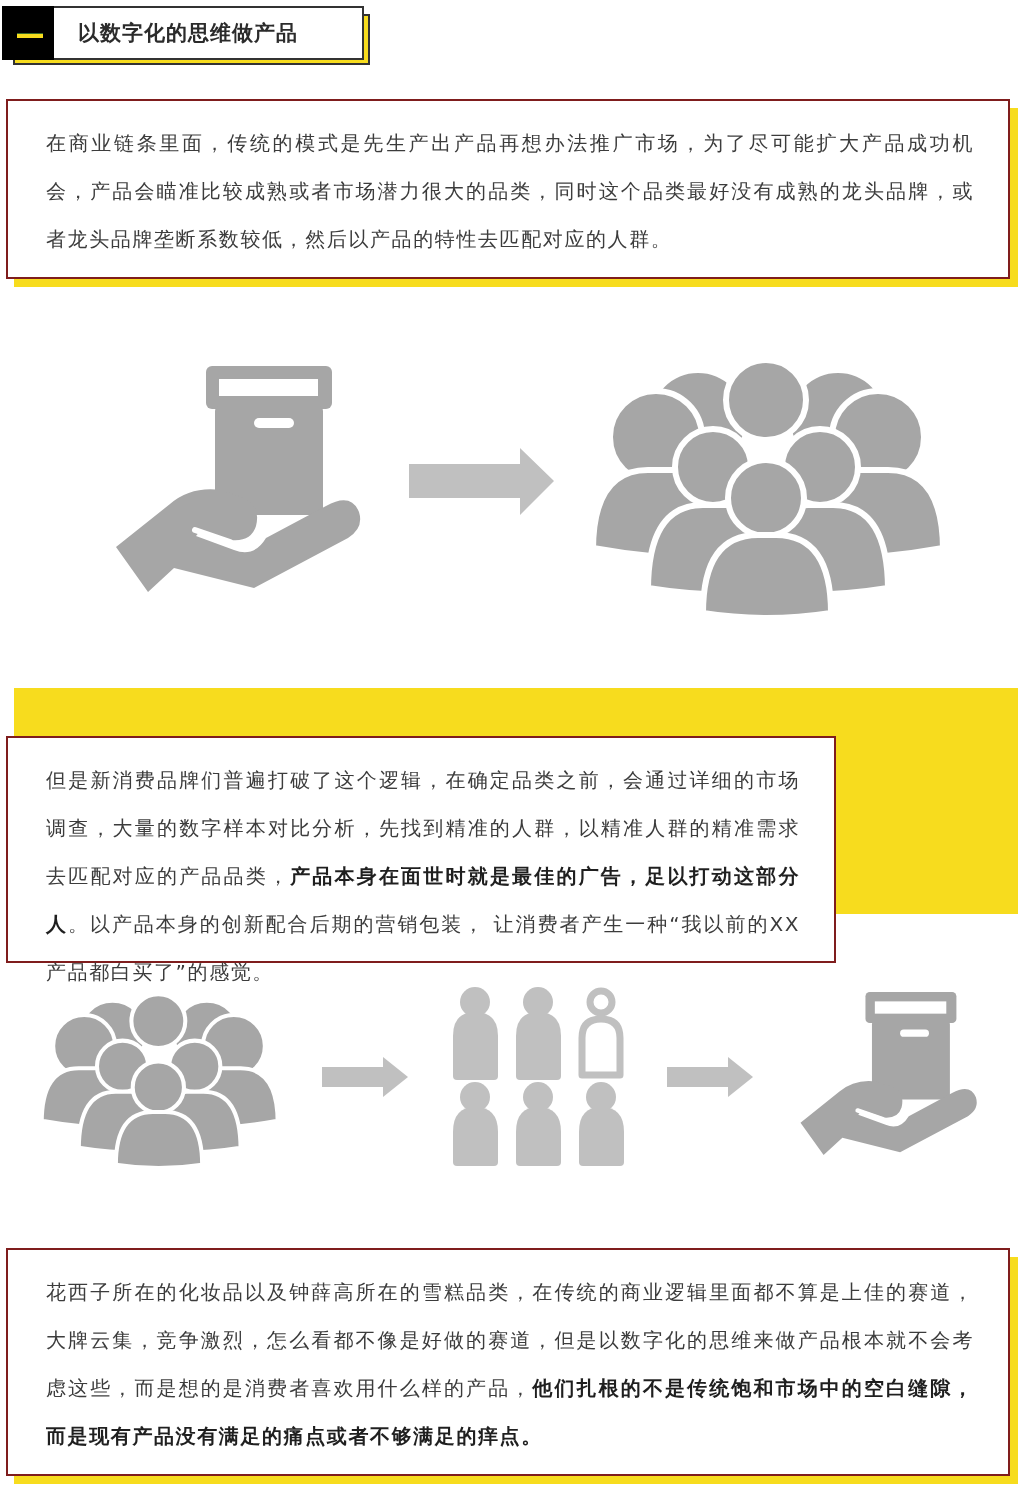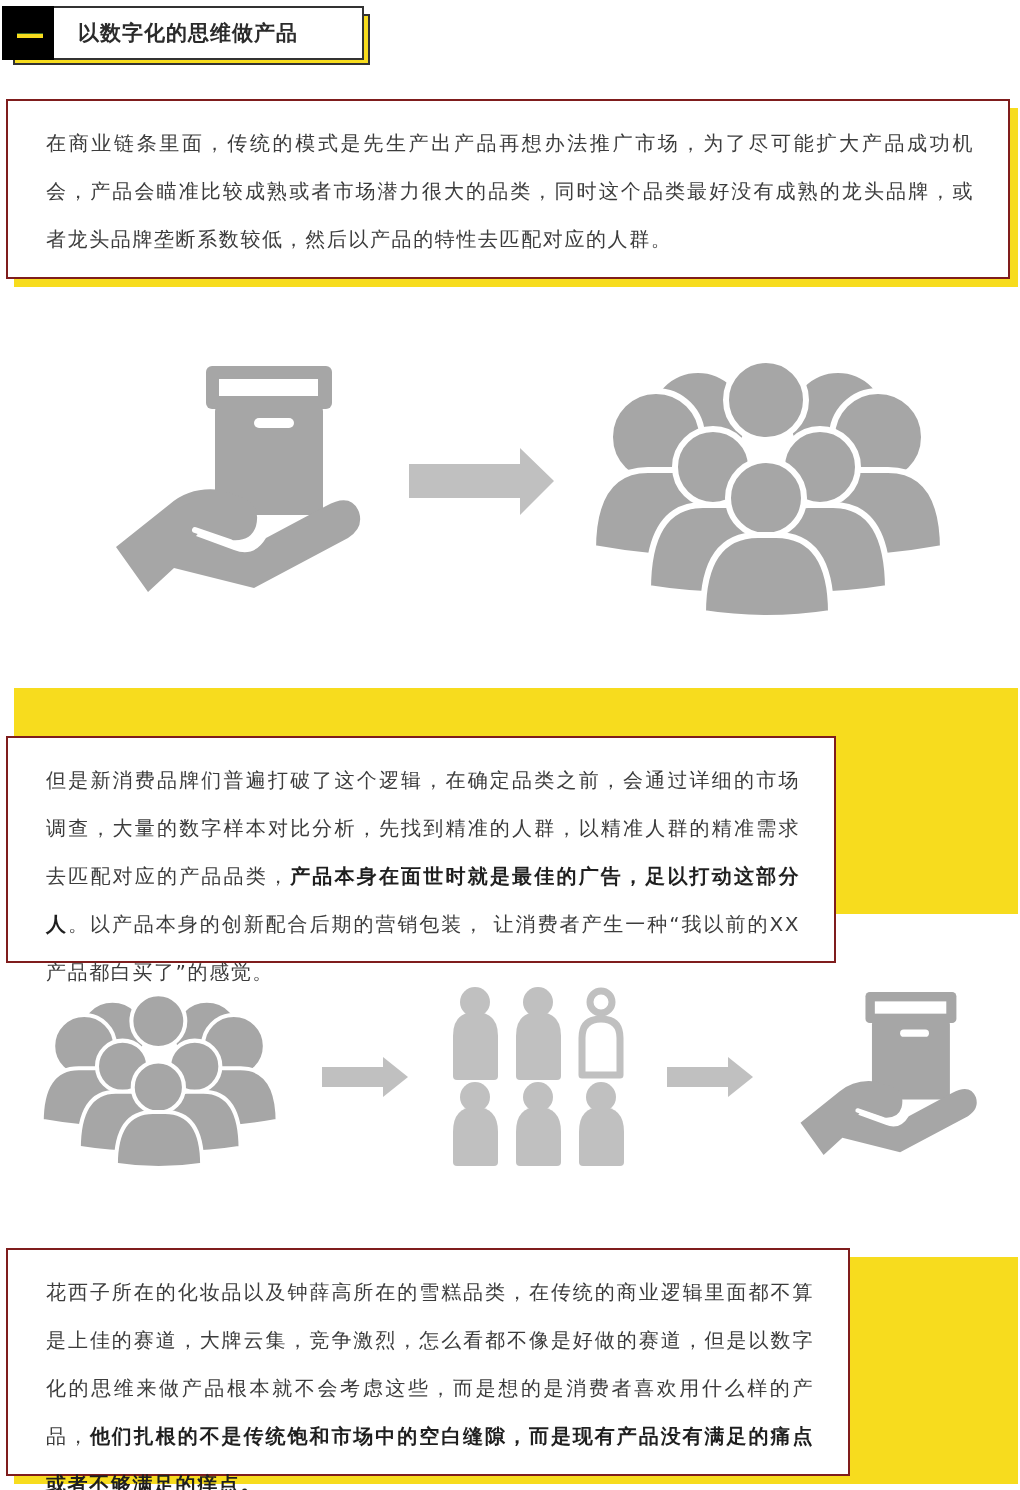--- a/index.html
+++ b/index.html
@@ -152,15 +152,15 @@
     <rect x="90" y="0" width="126" height="43" rx="6" fill="#a6a6a6"></rect>
     <rect x="103" y="13" width="99" height="17" fill="#ffffff"></rect>
     <rect x="99" y="40" width="108" height="109" rx="5" fill="#a6a6a6"></rect>
     <rect x="138" y="52" width="40" height="10" rx="5" fill="#ffffff"></rect>
     <path d="M 0 181 L 54 138 Q 75 120 105 124 L 128 132 Q 145 140 140 160 Q 135 176 115 174 L 85 164 L 80 170 L 118 184 Q 138 192 150 172 L 210 140 Q 235 126 243 146 Q 248 162 232 172 L 138 222 L 58 202 L 32 226 Z" fill="#a6a6a6"></path>
     <path d="M 79 164 L 114 176" stroke="#ffffff" stroke-width="6" stroke-linecap="round" fill="none"></path>
   </svg>
 </div>
 
 <div class="card-shadow" style="left:14px; top:1257px; width:1004px; height:227px;"></div>
-<div class="card" style="left:6px; top:1248px; width:844px; height:228px;">
+<div class="card" style="left:6px; top:1248px; width:1004px; height:228px;">
   <p style="top:18px;"><span>花西子所在的化妆品以及钟薛高所在的雪糕品类，在传统的商业逻辑里面都不算是上佳的赛道，大牌云集，竞争激烈，怎么看都不像是好做的赛道，但是以数字化的思维来做产品根本就不会考虑这些，而是想的是消费者喜欢用什么样的产品，</span><b>他们扎根的不是传统饱和市场中的空白缝隙，而是现有产品没有满足的痛点或者不够满足的痒点。</b></p>
 </div>
 
 </body></html>

